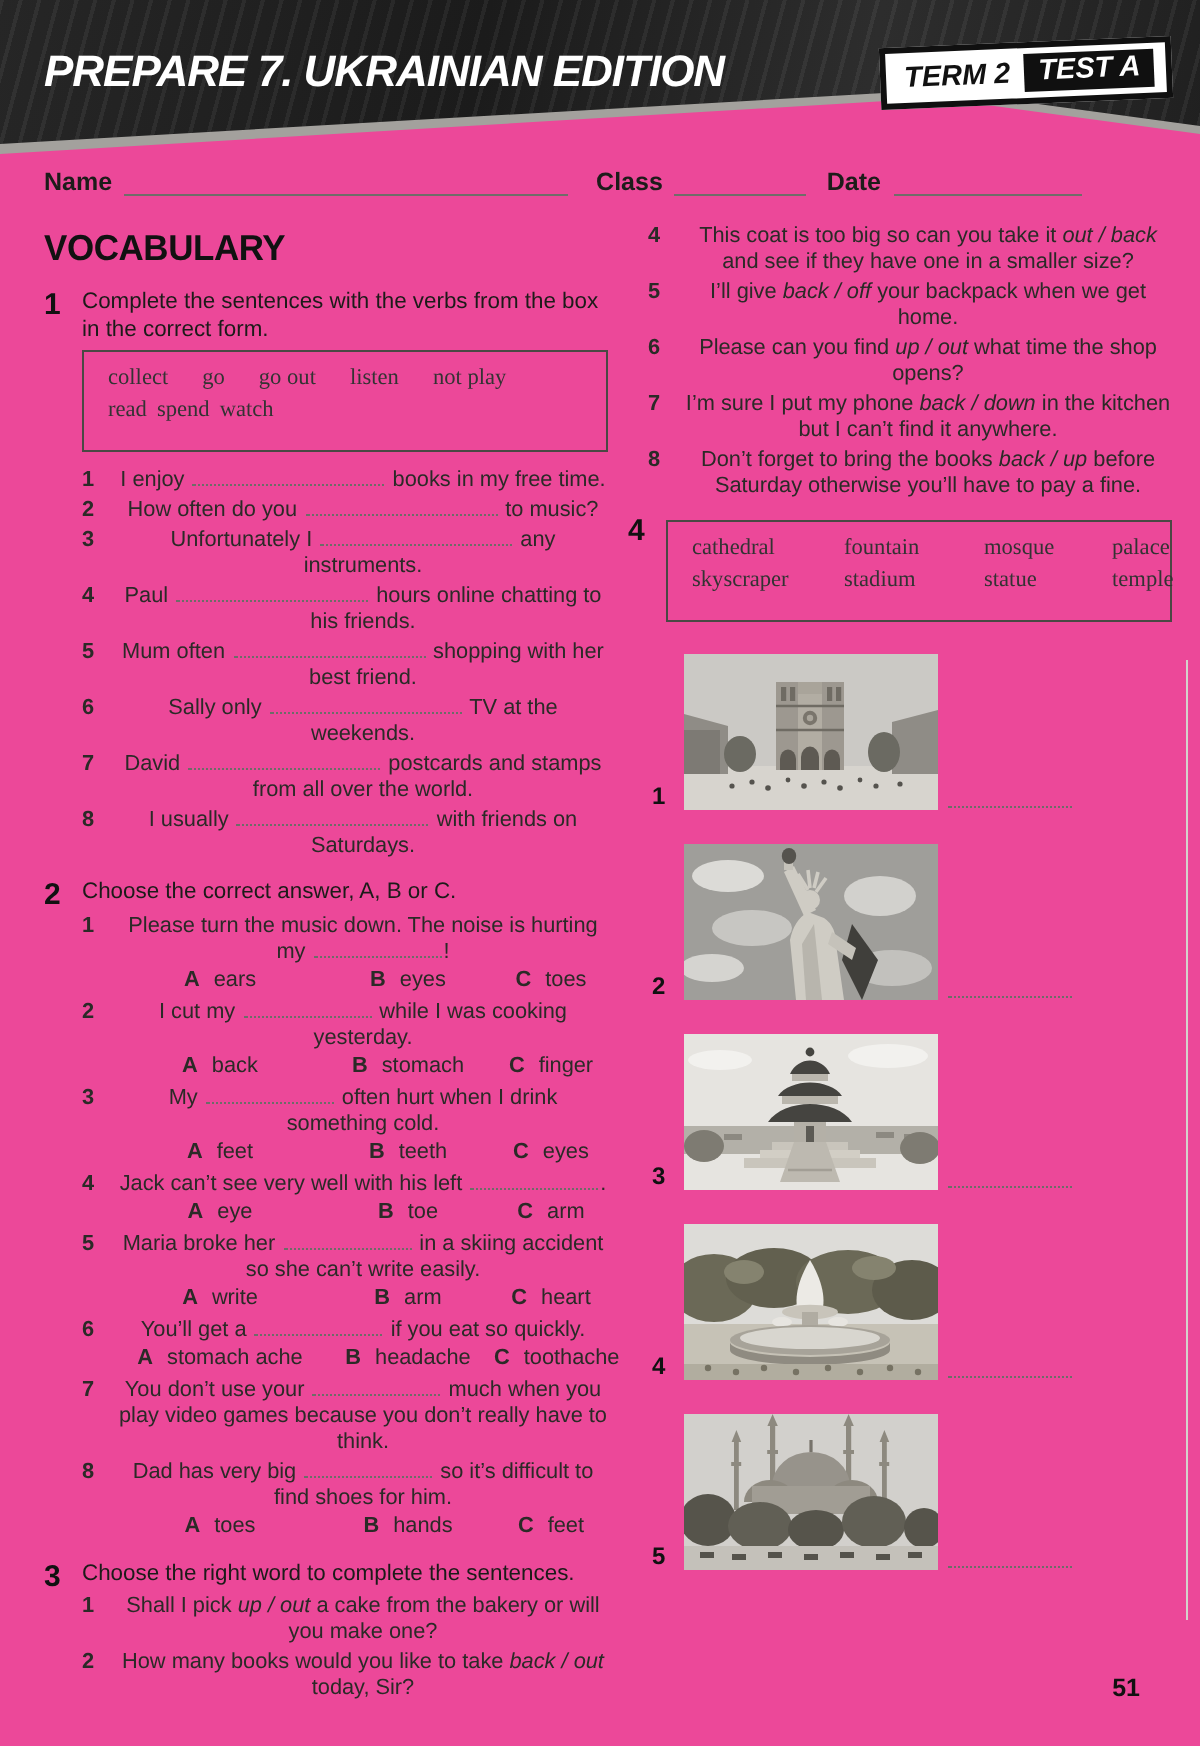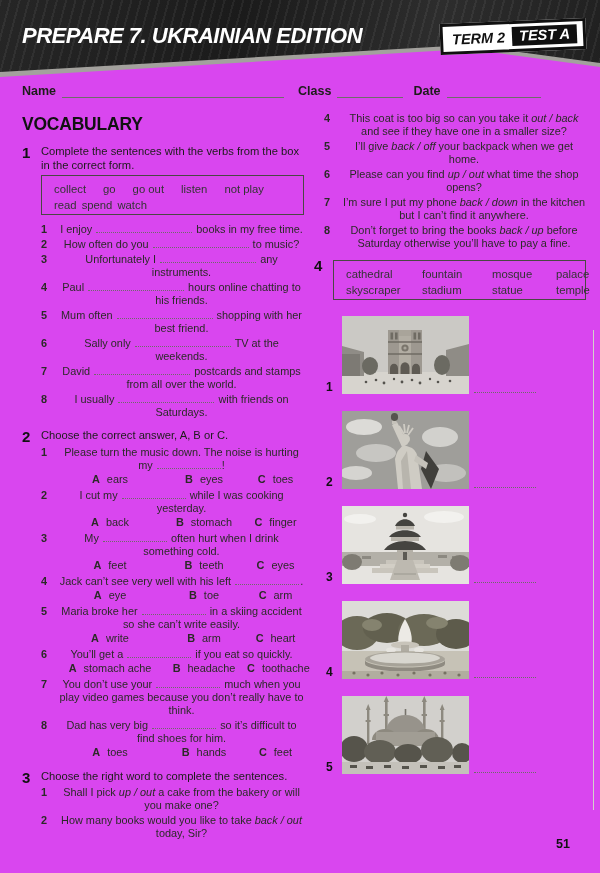--- a/index.html
+++ b/index.html
@@ -1,16 +1,16 @@
 <!DOCTYPE html>
 <html><head>
 <meta charset="utf-8">
 <style>
   html,body{margin:0;padding:0;background:#e8e6e2;}
-  .page{position:relative;width:600px;height:873px;background:#d946ef;overflow:hidden;
+  .page{position:relative;width:600px;height:873px;background:#ec4899;overflow:hidden;
         font-family:"Liberation Sans",sans-serif;color:#2b2a27;}
 
   
   .band-under{position:absolute;top:0;left:0;width:600px;height:78px;background:#a3a19d;
       clip-path:polygon(0 0,100% 0,100% 67px,468px 49px,0 77px);}
   .band{position:absolute;top:0;left:0;width:600px;height:78px;
       background-image:repeating-linear-gradient(105deg,rgba(255,255,255,.055) 0 2px,rgba(255,255,255,0) 2px 9px),
                        linear-gradient(100deg,#262626 0%,#1b1b1b 40%,#2d2d2d 72%,#202020 100%);
       clip-path:polygon(0 0,100% 0,100% 63px,468px 45px,0 72px);}
   .title{position:absolute;left:22px;top:23px;color:#fff;font-size:22px;font-weight:bold;
@@ -35,22 +35,22 @@
   .col-right{flex:1;min-width:0;}
 
   .vocab{font-size:18px;font-weight:bold;letter-spacing:-0.2px;color:#111;
       margin:2px 0 10px;transform:scaleX(.97);transform-origin:left;}
 
   .ex{display:flex;gap:6px;margin-bottom:8px;}
   .ex-num{width:13px;flex:none;font-size:15px;font-weight:bold;color:#111;line-height:1.05;}
   .ex-body{flex:1;min-width:0;}
   .instr{font-weight:normal;font-size:11.2px;line-height:13.6px;color:#1c1b19;margin-bottom:3px;}
 
-  .wordbox{border:1.3px solid #4a4844;padding:6px 12px 2px;margin:2px 0 8px;
-      font-size:11.3px;color:#333;line-height:14px;}
+  .wordbox{border:1.3px solid #4a4844;padding:6px 12px 13px;margin:2px 0 8px;
+      font-size:11.3px;color:#333;line-height:14px;font-family:Liberation Serif, serif;}
   .wb-row{display:flex;column-gap:17px;flex-wrap:wrap;}
   .wb-row2{column-gap:5px;margin-top:2px;}
 
   .items{font-size:10.9px;line-height:13px;}
   .item{display:flex;gap:7px;margin-bottom:2px;}
   .item .n{font-weight:bold;width:11px;flex:none;}
   .item .t{flex:1;min-width:0;text-align:center;}
   .blank{display:inline-block;border-bottom:1.5px dotted #6e6c68;height:8px;margin:0 1px;}
   .ex1-scope .blank{width:96px;}
   .ex2-scope .blank{width:64px;}

